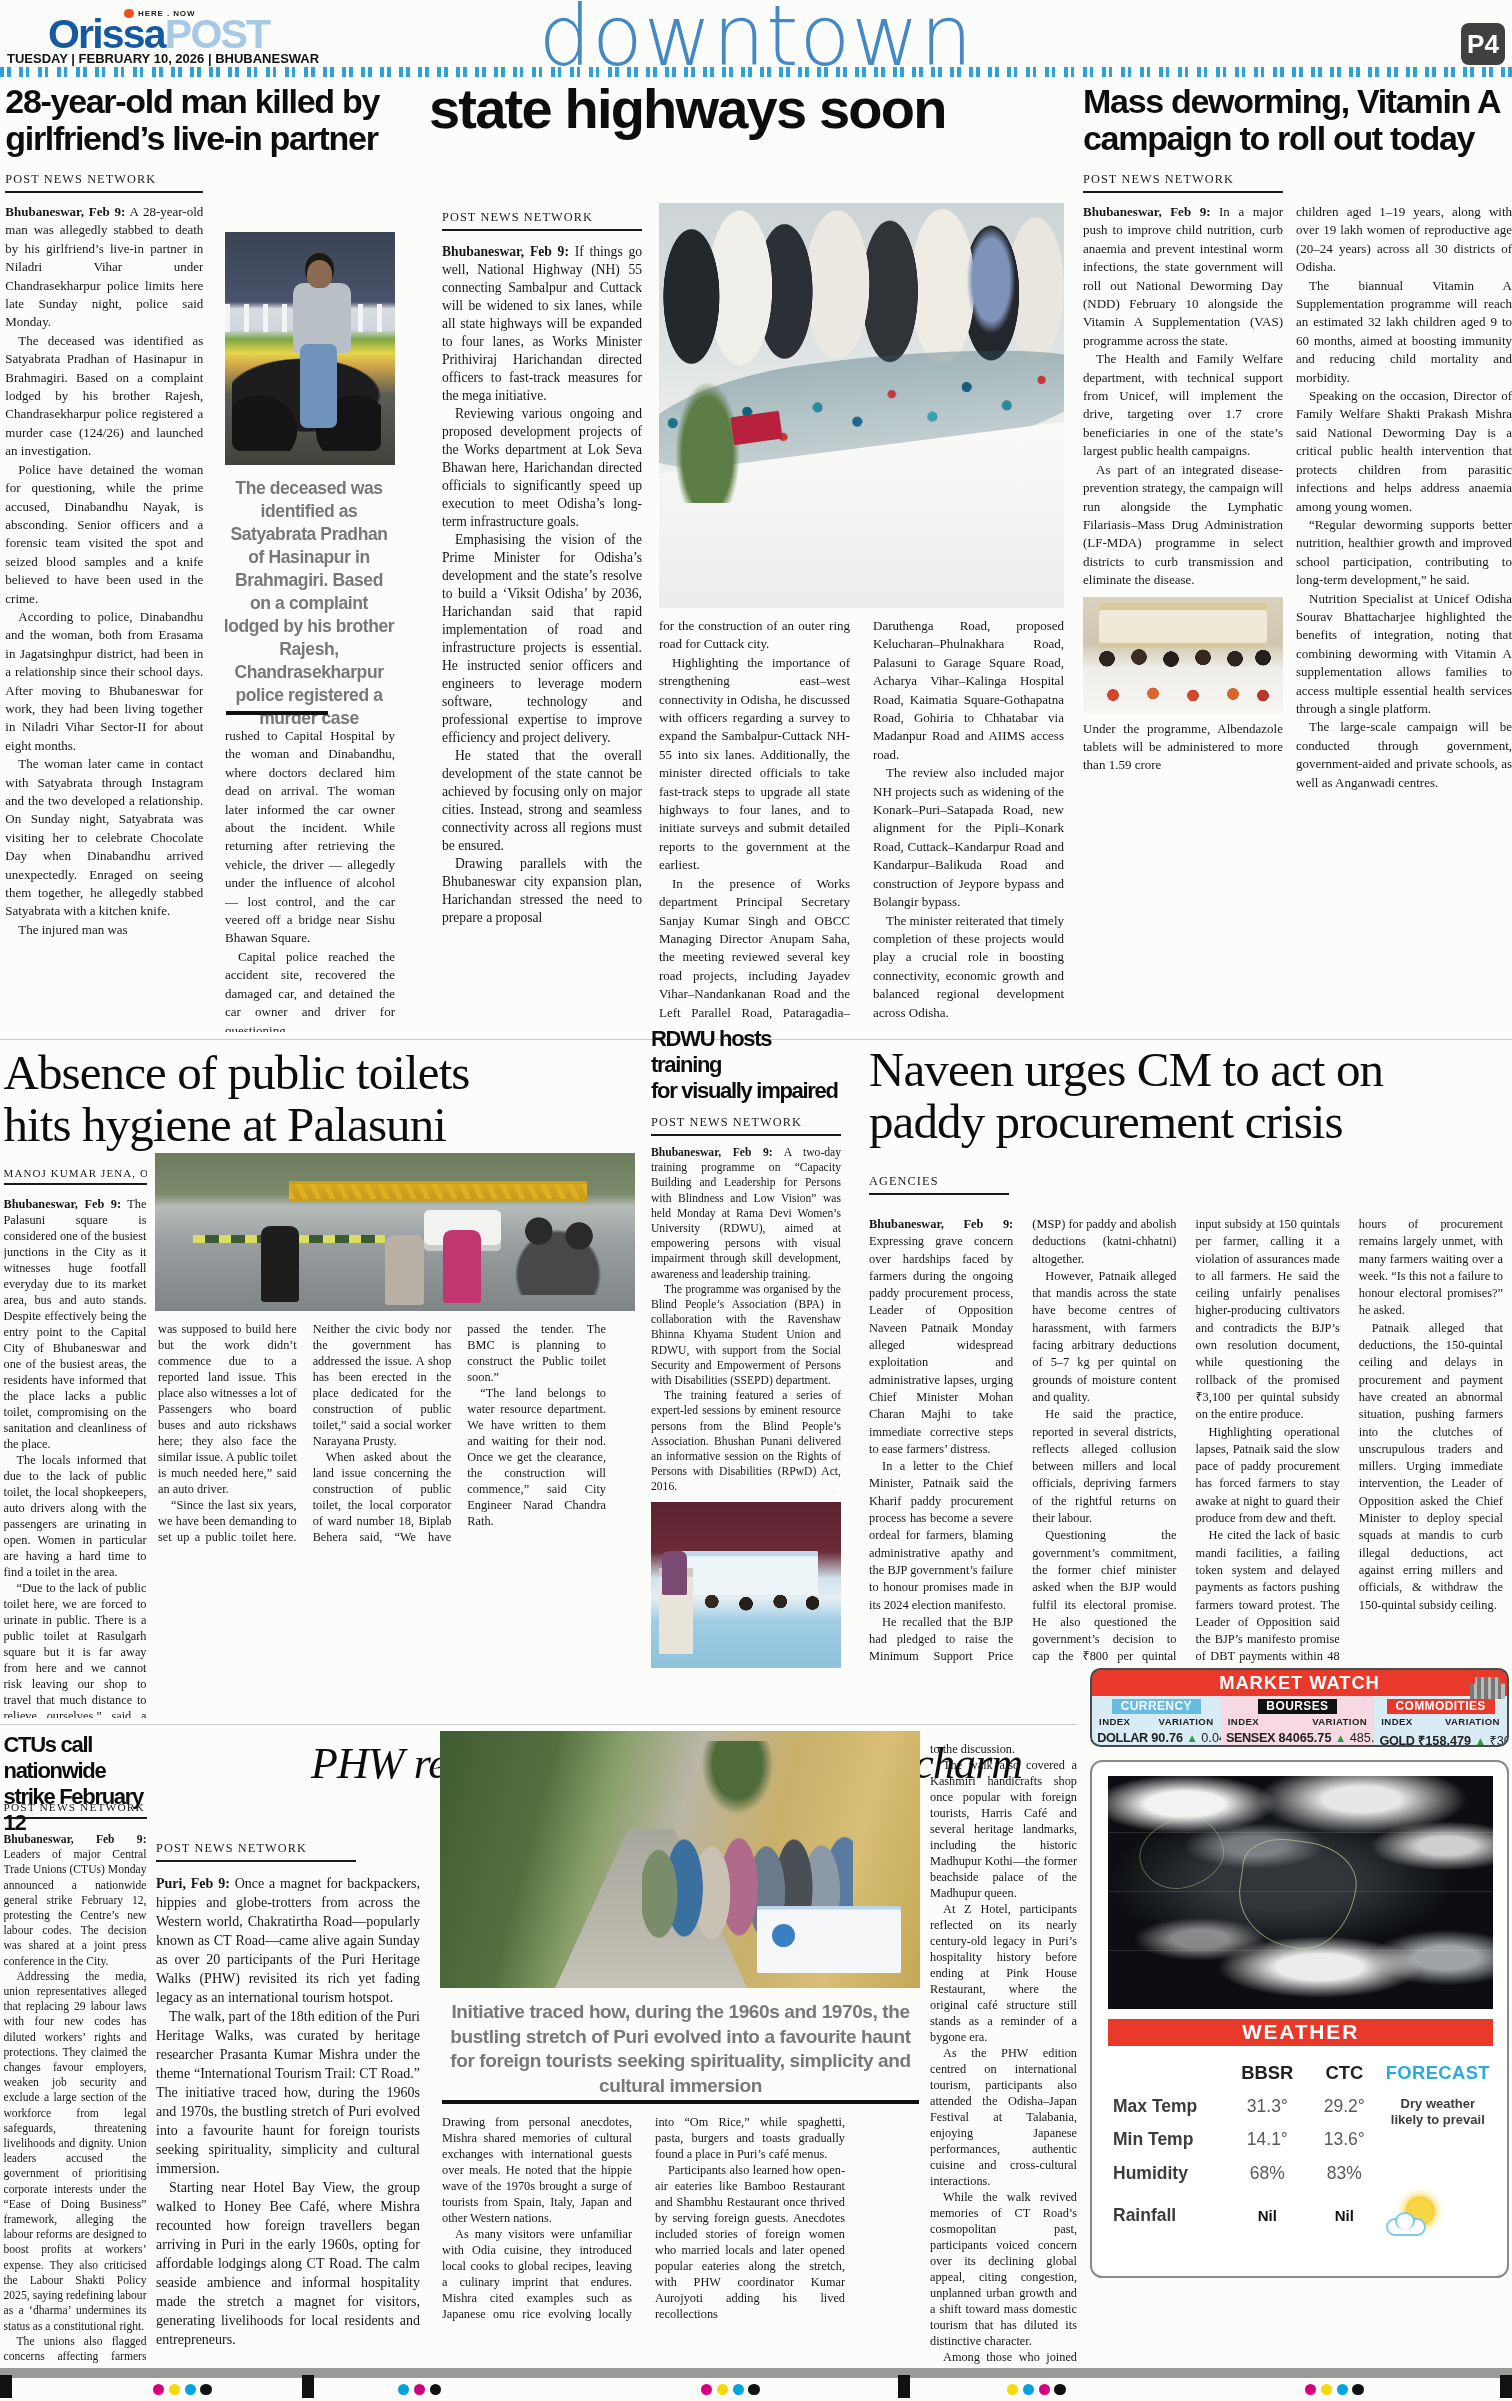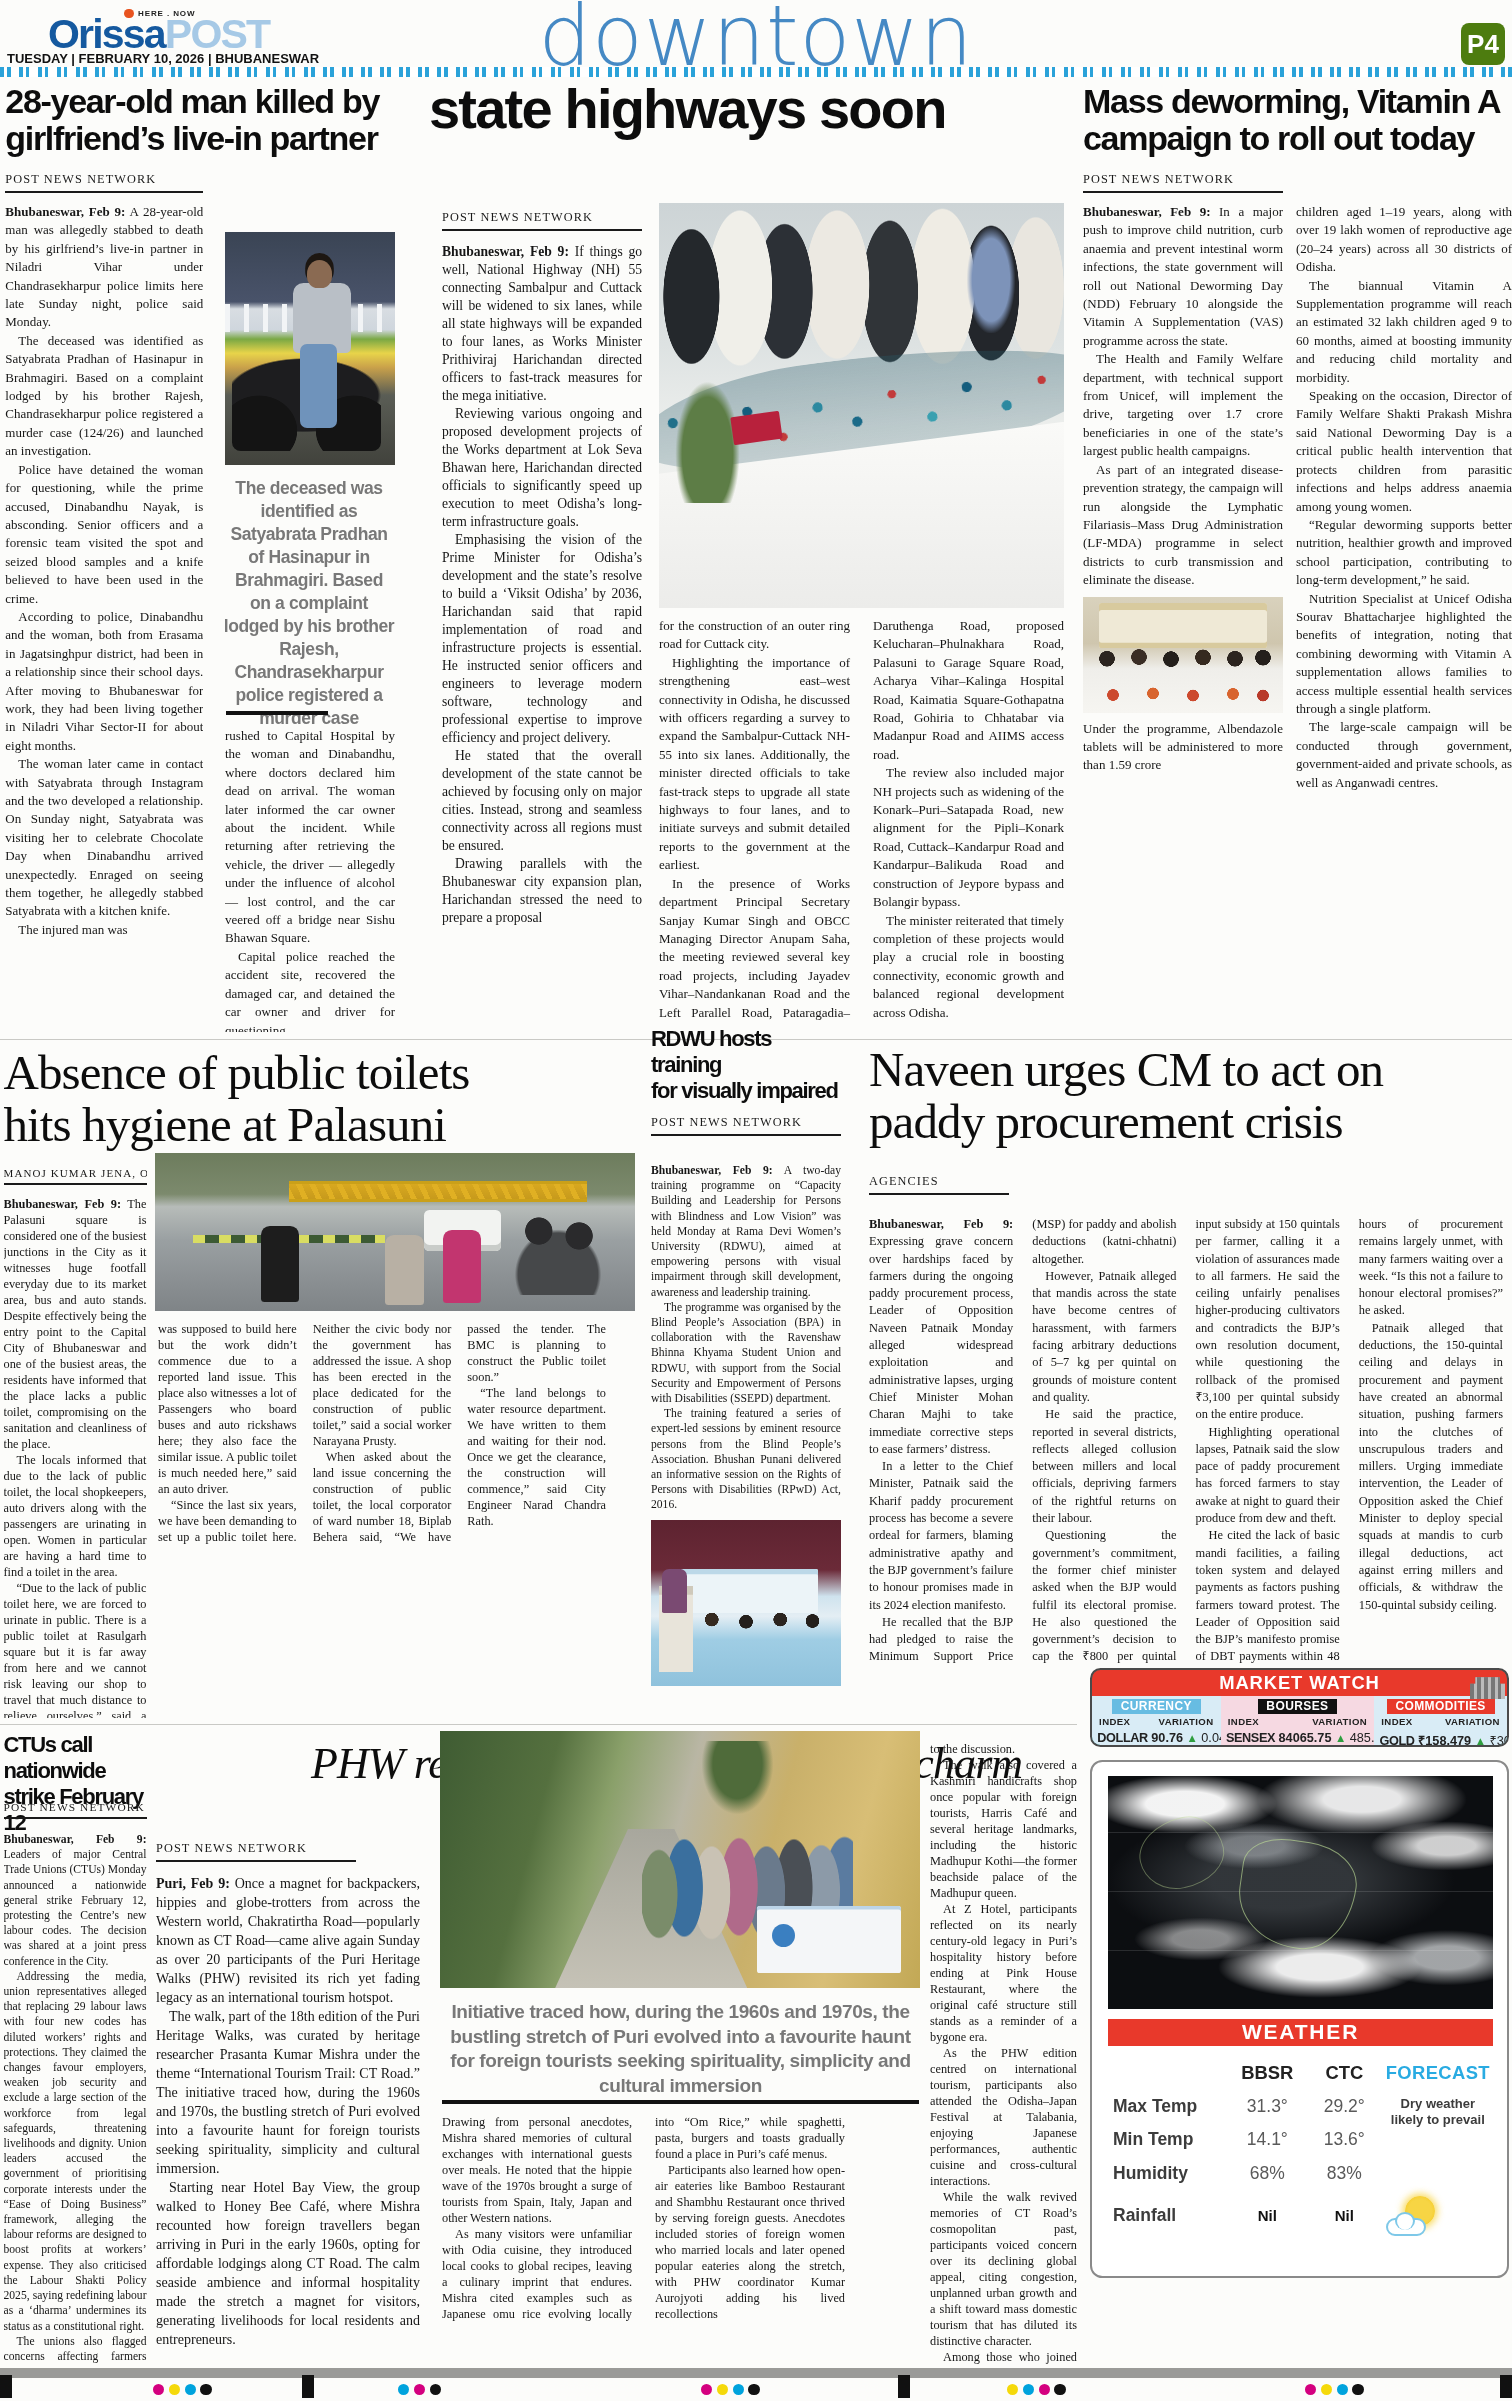--- a/index.html
+++ b/index.html
@@ -24,21 +24,21 @@
   .rule { background:#111; }
   .thin-rule { background:#c9c9c5; }
 
   
   #brand { font-family:"Liberation Sans",sans-serif; font-weight:bold; font-size:41px; letter-spacing:-1.8px; }
   #brand .o { color:#15599f; } #brand .p { color:#a6c9e6; }
   #tagline { font-family:"Liberation Sans",sans-serif; font-size:8px; font-weight:bold; color:#222; letter-spacing:0.9px; }
   #reddot { width:9.6px; height:9.6px; border-radius:50%; background:#e8531f; }
   #dateline { font-family:"Liberation Sans",sans-serif; font-weight:bold; font-size:13px; color:#111; letter-spacing:0; }
   #section-name { font-family:"DejaVu Sans",sans-serif; font-weight:200; font-size:83px; color:#4589c4; letter-spacing:0.9px; }
-  #page-badge { background:#4d7c0f; color:#fff; font-family:"Liberation Sans",sans-serif; font-weight:bold;
+  #page-badge { background:#404040; color:#fff; font-family:"Liberation Sans",sans-serif; font-weight:bold;
                 font-size:26px; width:44px; height:42px; border-radius:8px; display:flex; align-items:center; justify-content:center; }
   #ticker-strip { height:9.6px; background:repeating-linear-gradient(90deg,#2ba2d9 0 4.4px,#fff 4.4px 7px,#2ba2d9 7px 10.5px,#fff 10.5px 19px); }
 
   
   #photo-deceased { background:
       linear-gradient(180deg,#3a4454 0%,#49536a 30%,#d8dde2 33%,#cfd6dd 42%,#7aa844 46%,#e8d44a 52%,#caa24a 58%,#5a5d55 70%,#41423c 100%); }
   #photo-deceased .fence { position:absolute; top:31%; left:0; right:0; height:12%;
       background:repeating-linear-gradient(90deg,#f2f4f6 0 5.3px,transparent 5.3px 19px); }
   #photo-deceased .bike { position:absolute; bottom:6%; left:4%; width:88%; height:40%;
       background:radial-gradient(ellipse 26% 38% at 18% 78%, #141414 98%, transparent), radial-gradient(ellipse 26% 38% at 82% 78%, #141414 98%, transparent),
@@ -315,21 +315,21 @@
         <p>“The land belongs to water resource department. We have written to them and waiting for their nod. Once we get the clearance, the construction will commence,” said City Engineer Narad Chandra Rath.</p>
       </div>
   </section>
 
   <section class="abs" style="left:651px; top:1026px; width:190px; height:692px; overflow:hidden;">
     <div class="h-sans" style="font-size:22px; line-height:26px;">
       <div>RDWU hosts training</div>
       <div>for visually impaired</div>
     </div>
     <div class="byline" style="margin-top:10.5px; width:190px;">POST NEWS NETWORK</div>
-    <div class="body-col" style="margin-top:27px; width:190px; font-size:11.6px; line-height:15.2px;">
+    <div class="body-col" style="margin-top:9px; width:190px; font-size:11.6px; line-height:15.2px;">
         <p><b>Bhubaneswar, Feb 9:</b> A two-day training programme on “Capacity Building and Leadership for Persons with Blindness and Low Vision” was held Monday at Rama Devi Women’s University (RDWU), aimed at empowering persons with visual impairment through skill development, awareness and leadership training.</p>
         <p>The programme was organised by the Blind People’s Association (BPA) in collaboration with the Ravenshaw Bhinna Khyama Student Union and RDWU, with support from the Social Security and Empowerment of Persons with Disabilities (SSEPD) department.</p>
         <p>The training featured a series of expert-led sessions by eminent resource persons from the Blind People’s Association. Bhushan Punani delivered an informative session on the Rights of Persons with Disabilities (RPwD) Act, 2016.</p>
       </div>
     <div class="photo" id="photo-rdwu" style="position:relative; width:190px; height:166px; margin-top:7px;">
       <div class="banner"></div>
         <div class="heads"></div>
         <div class="podium"></div>
         <div class="speaker"></div>
     </div>

